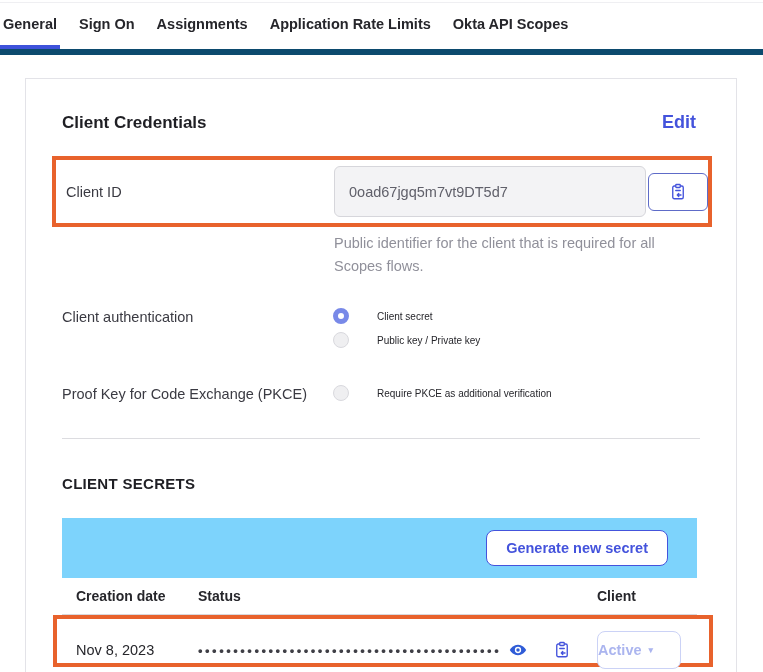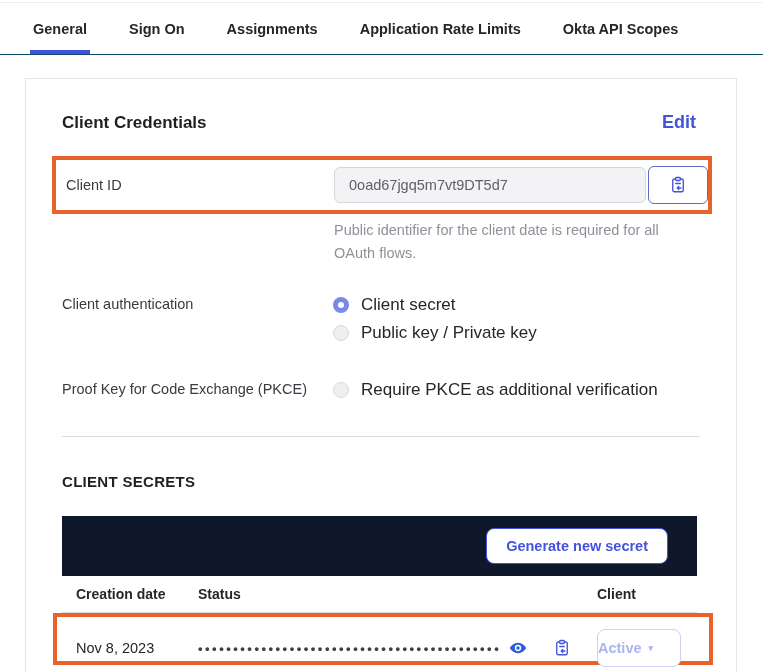--- a/index.html
+++ b/index.html
@@ -8,23 +8,23 @@
     font-family: "Liberation Sans", sans-serif;
     background: #ffffff;
     color: #26262B;
     overflow: hidden;
     position: relative;
   }
   .top-hairline { position:absolute; top:2px; left:0; right:0; height:1px; background:#EFEFF2; }
 
   
   .tab-bar {
-    display: flex; gap: 36px; align-items: flex-end;
-    padding-left: 30px; height: 55px;
-    border-bottom: 1px solid #0c4a6e;
+    display: flex; gap: 16px; align-items: flex-end;
+    height: 55px;
+    border-bottom: 6px solid #0c4a6e;
   }
   .tab {
     font-size: 14.5px; font-weight: 700; color: #26262B;
     padding: 0 3px 17px; cursor: pointer; white-space: nowrap;
   }
   .tab.active { padding-bottom: 13px; border-bottom: 4px solid #3E52DB; }
 
   
   .card {
     position: absolute; left: 25px; right: 26px; top: 78px; height: 640px;
@@ -40,56 +40,56 @@
   
   .highlight-box {
     border: 4px solid #E8622C;
     margin: 23px 24px 0 26px;
     padding: 6px 6px 6px 10px;
     display: flex; align-items: center;
   }
   .field-label { width: 268px; flex: 0 0 268px; font-size: 14.5px; color: #3A3A42; }
   .field-group { display: flex; align-items: center; gap: 2px; }
   .client-id-input {
-    width: 312px; height: 36px;
+    width: 312px; height: 51px;
     background: #F3F3F5; border: 1px solid #D6D6DB; border-radius: 6px;
     color: #60606A; font-size: 14.5px; padding: 0 14px;
     font-family: "Liberation Sans", sans-serif;
   }
   .copy-btn {
     width: 60px; height: 38px; background: #fff;
     border: 1px solid #5E6BC8; border-radius: 6px;
     display: flex; align-items: center; justify-content: center; cursor: pointer;
   }
   .help-text {
     padding: 5px 40px 0 308px;
     font-size: 14.5px; line-height: 1.6; color: #90909A;
   }
 
   
   .form-row { display: flex; padding: 0 36px; margin-top: 30px; align-items: flex-start; }
   .form-row .field-label { width: 271px; flex: 0 0 271px; padding-top: 1px; }
   .choice-group { display: flex; flex-direction: column; gap: 8px; }
-  .choice { display: flex; align-items: center; gap: 12px; font-size: 17px; color: #26262B; cursor: pointer; }
+  .choice { display: flex; align-items: center; gap: 28px; font-size: 10px; color: #26262B; cursor: pointer; }
   .radio { width: 16px; height: 16px; border-radius: 50%; flex: 0 0 16px; }
   .radio.selected { border: 5px solid #7889E8; background: #fff; }
   .radio.unselected, .checkbox { background: #EFEFF1; border: 1px solid #D9D9DE; }
   .checkbox { width: 16px; height: 16px; border-radius: 50%; flex: 0 0 16px; }
   .pkce-row { margin-top: 37px; }
 
   .divider { margin: 36px 36px 0; border: none; border-top: 1px solid #DCDCE0; }
 
   
   .secrets-title {
     padding: 36px 36px 0; font-size: 15px; font-weight: 700;
     letter-spacing: 0.3px; color: #1F1F24;
   }
   .secrets-table { margin: 26px 39px 0 36px; }
   .table-toolbar {
-    background: #0f172a; height: 60px;
+    background: #7dd3fc; height: 60px;
     display: flex; align-items: center; justify-content: flex-end;
     padding-right: 29px;
   }
   .generate-btn {
     height: 36px; padding: 0 19px; background: #fff;
     border: 1.5px solid #4453DC; border-radius: 8px;
     color: #4453DC; font-weight: 700; font-size: 14.5px;
     font-family: "Liberation Sans", sans-serif; cursor: pointer;
   }
   .thead {
@@ -154,21 +154,21 @@
             <rect x="5" y="4" width="14" height="17" rx="2"></rect>
             <rect x="9" y="2" width="6" height="4" rx="1" fill="#fff"></rect>
             <path d="M9 10h6"></path>
             <path d="M16 16h-5m0 0 2-2m-2 2 2 2"></path>
           </svg>
         </span>
       </button>
     </div>
   </div>
 
-  <p class="help-text">Public identifier for the client date is required for all OAuth flows.</p>
+  <p class="help-text">Public identifier for the client that is required for all Scopes flows.</p>
 
   <div class="form-row">
     <div class="field-label">Client authentication</div>
     <div class="choice-group">
       <label class="choice">
         <span class="radio selected"></span>
         <span>Client secret</span>
       </label>
       <label class="choice">
         <span class="radio unselected"></span>

